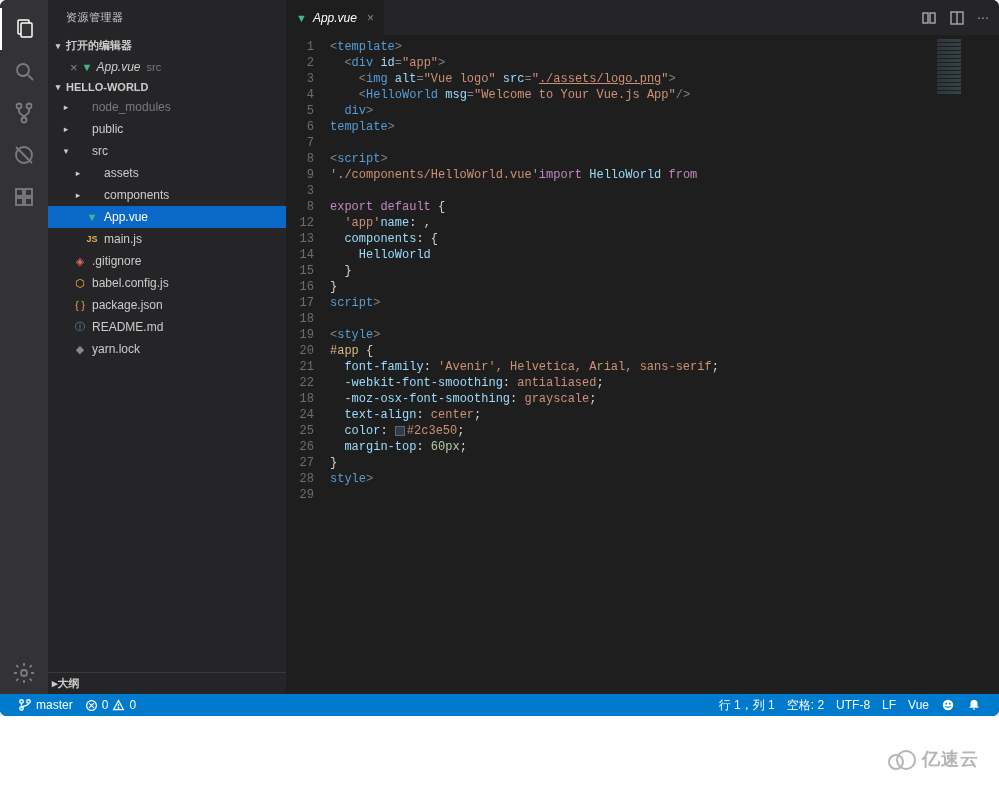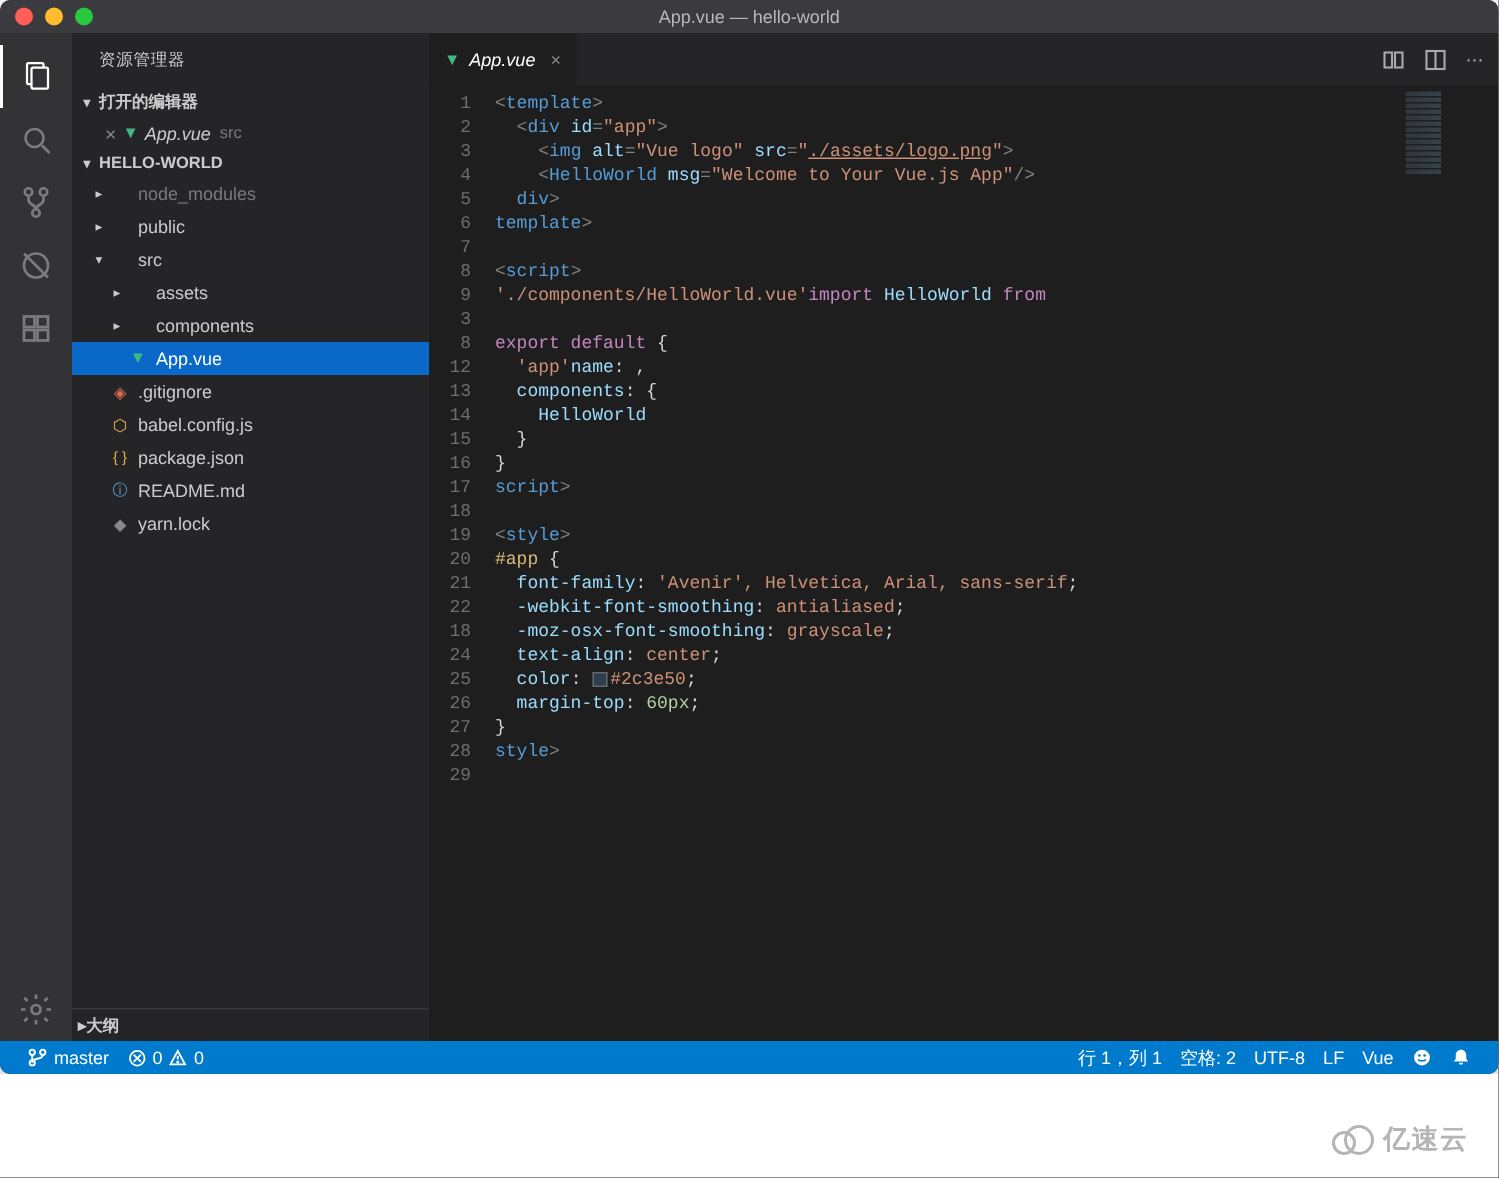--- a/index.html
+++ b/index.html
@@ -78,28 +78,20 @@
 .watermark .cloud { width: 28px; height: 18px; position: relative; }
 .watermark .cloud::before, .watermark .cloud::after { content: ""; position: absolute; border: 2px solid #b5b5b8; border-radius: 50%; }
 .watermark .cloud::before { width: 12px; height: 12px; left: 0; top: 4px; }
 .watermark .cloud::after { width: 16px; height: 16px; right: 0; top: 0; }
 svg { display: block; }
 </style>
 </head>
 <body>
 
 <div class="window">
-  <div class="titlebar">
-    <div class="traffic">
-      <div class="dot red"></div>
-      <div class="dot yellow"></div>
-      <div class="dot green"></div>
-    </div>
-    <div class="title">App.vue — hello-world</div>
-  </div>
 
   <div class="main">
     <div class="activitybar">
       <div class="act-icon active">
         <svg width="24" height="24" viewBox="0 0 24 24" fill="none" stroke="currentColor" stroke-width="1.5">
             <rect x="6" y="3" width="11" height="14" rx="1"></rect>
             <rect x="9" y="6" width="11" height="14" rx="1" fill="#333336"></rect>
           </svg>
       </div>
       <div class="act-icon">
@@ -184,20 +176,26 @@
             <span class="indent" style="width: 24px;"></span>
             <span class="chev">▸</span>
             <span class="icon folder"></span>
             <span class="label">components</span>
           </div>
           <div class="tree-row selected">
             <span class="indent" style="width: 24px;"></span>
             <span class="chev"></span>
             <span class="icon vue">▼</span>
             <span class="label">App.vue</span>
+          </div>
+          <div class="tree-row">
+            <span class="indent" style="width: 24px;"></span>
+            <span class="chev"></span>
+            <span class="icon js">JS</span>
+            <span class="label">main.js</span>
           </div>
           <div class="tree-row">
             <span class="indent" style="width: 12px;"></span>
             <span class="chev"></span>
             <span class="icon git">◈</span>
             <span class="label">.gitignore</span>
           </div>
           <div class="tree-row">
             <span class="indent" style="width: 12px;"></span>
             <span class="chev"></span>

